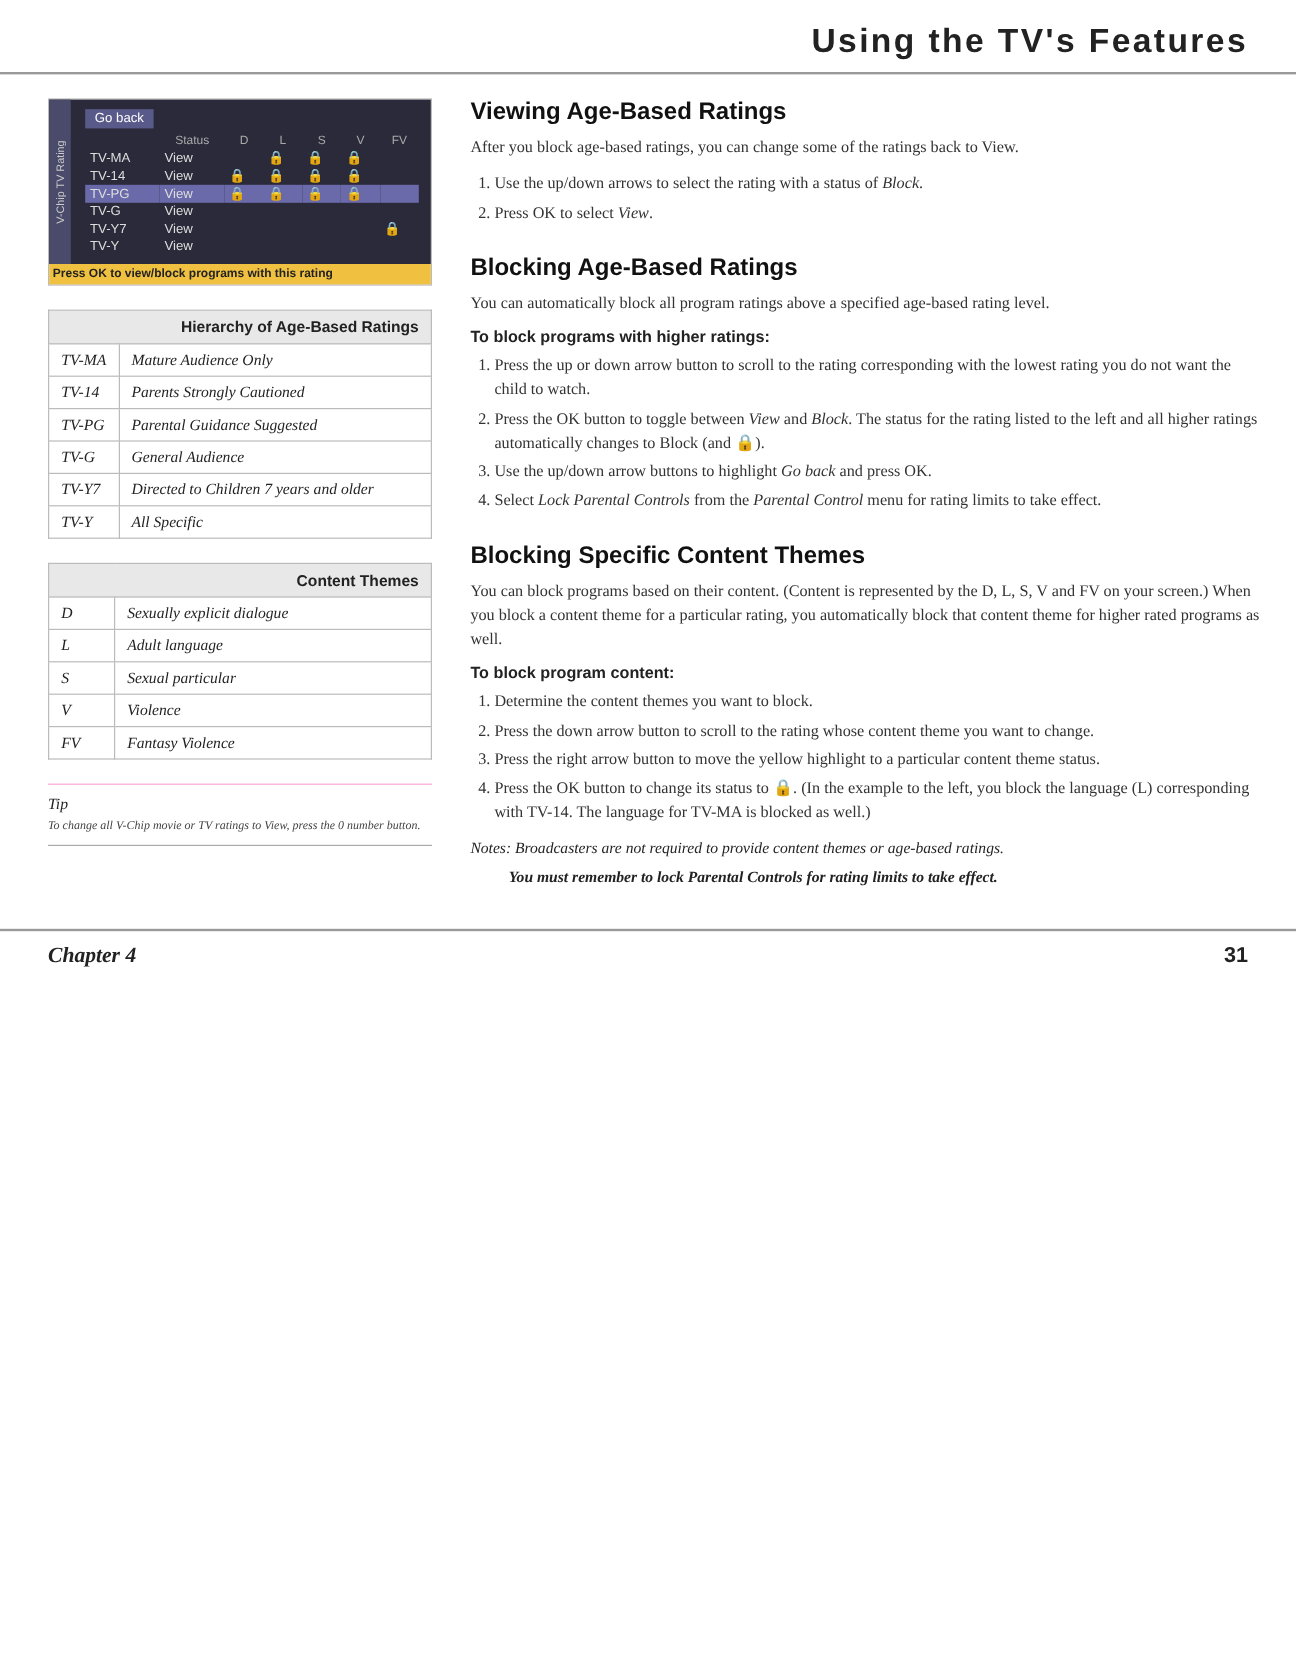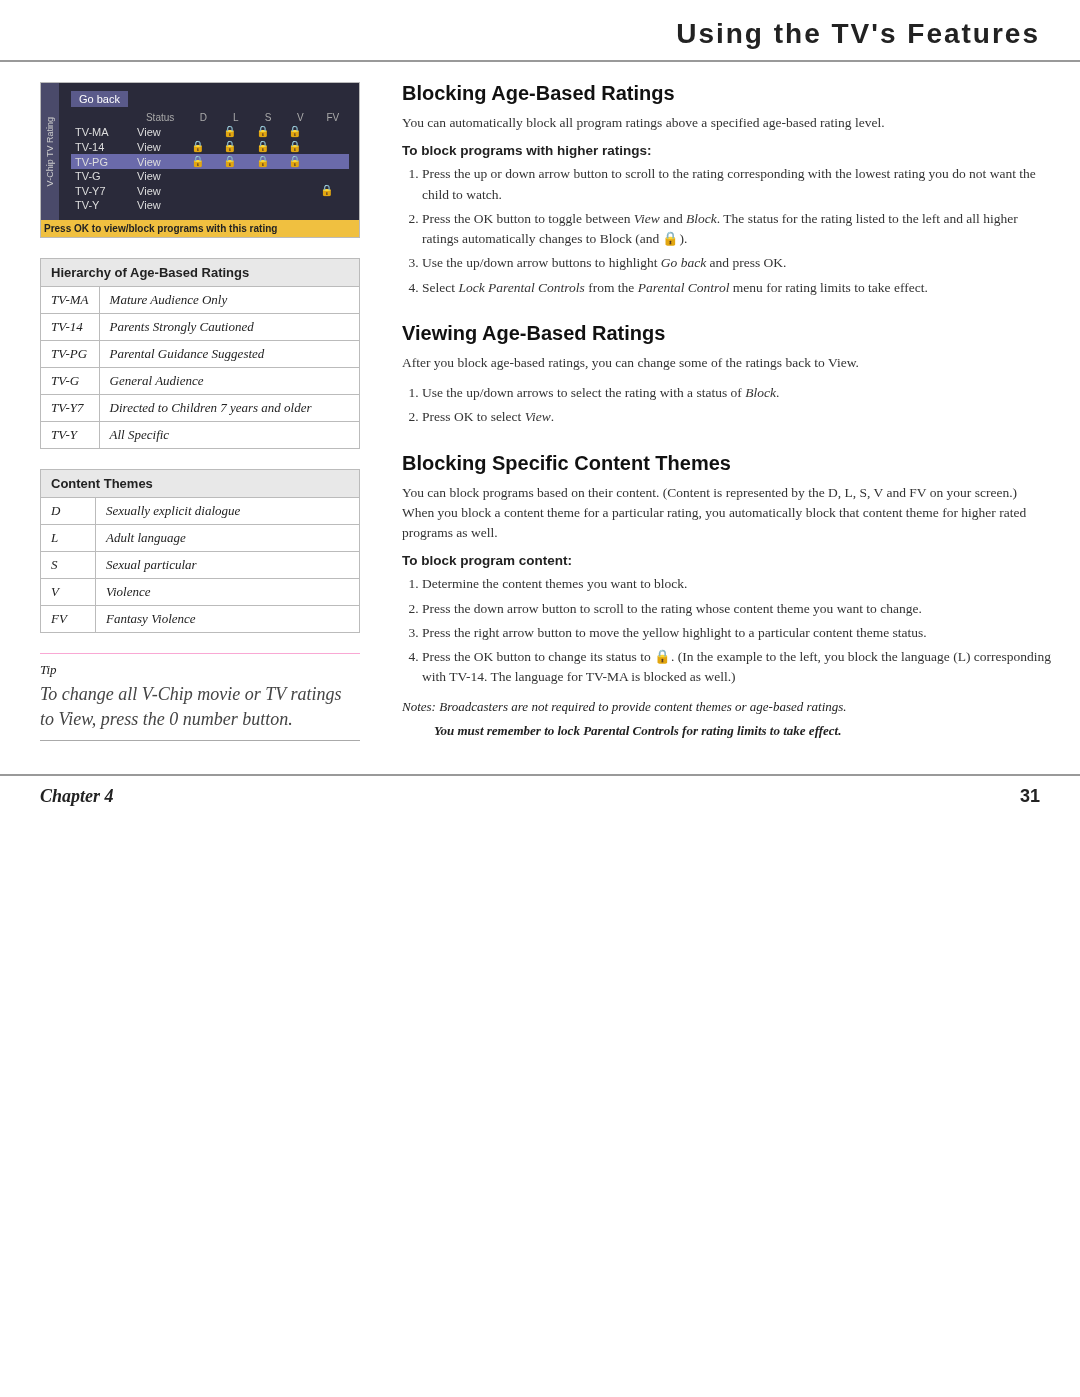--- a/index.html
+++ b/index.html
@@ -25,21 +25,21 @@
       font-weight: bold;
       letter-spacing: 2px;
       color: #222;
       font-family: Arial, sans-serif;
     }
 
     
     .page-body {
       display: flex;
       padding: 20px 28px 0 40px;
-      gap: 42px;
+      gap: 32px;
     }
 
     
     .left-col {
       width: 320px;
       flex-shrink: 0;
     }
 
     
     .right-col {
@@ -118,21 +118,21 @@
     .ratings-table {
       border-collapse: collapse;
       width: 100%;
       margin-bottom: 20px;
       font-size: 13px;
     }
     .ratings-table th {
       background: #e8e8e8;
       border: 1px solid #bbb;
       padding: 6px 10px;
-      text-align: left;
+      text-align: right;
       font-family: Arial, sans-serif;
       font-size: 13px;
       font-weight: bold;
     }
     .ratings-table td {
       border: 1px solid #bbb;
       padding: 5px 10px;
       vertical-align: top;
     }
     .ratings-table td:first-child {
@@ -190,21 +190,21 @@
       padding-top: 8px;
       margin-bottom: 10px;
     }
     .tip-label {
       font-style: italic;
       font-size: 13px;
       margin-bottom: 4px;
     }
     .tip-text {
       font-style: italic;
-      font-size: 18px;
+      font-size: 10px;
       line-height: 1.4;
       color: #444;
     }
     .tip-bottom-border {
       border-bottom: 1px solid #aaa;
       margin-top: 8px;
     }
 
     
     .page-footer {
@@ -401,43 +401,43 @@
 
     <div class="tip-section">
       <div class="tip-label">Tip</div>
       <div class="tip-text">To change all V-Chip movie or TV ratings to View, press the 0 number button.</div>
       <div class="tip-bottom-border"></div>
     </div>
 
   </div>
 
   <div class="right-col">
+
+    <div class="content-section">
+      <div class="section-title">Viewing Age-Based Ratings</div>
+      <div class="section-body">
+        <p>After you block age-based ratings, you can change some of the ratings back to View.</p>
+      </div>
+      <ol>
+        <li>Use the up/down arrows to select the rating with a status of <em>Block</em>.</li>
+        <li>Press OK to select <em>View</em>.</li>
+      </ol>
+    </div>
 
     <div class="content-section">
       <div class="section-title">Blocking Age-Based Ratings</div>
       <div class="section-body">
         <p>You can automatically block all program ratings above a specified age-based rating level.</p>
       </div>
       <div class="subsection-title">To block programs with higher ratings:</div>
       <ol>
         <li>Press the up or down arrow button to scroll to the rating corresponding with the lowest rating you do not want the child to watch.</li>
         <li>Press the OK button to toggle between <em>View</em> and <em>Block</em>. The status for the rating listed to the left and all higher ratings automatically changes to Block (and 🔒).</li>
         <li>Use the up/down arrow buttons to highlight <em>Go back</em> and press OK.</li>
         <li>Select <em>Lock Parental Controls</em> from the <em>Parental Control</em> menu for rating limits to take effect.</li>
-      </ol>
-    </div>
-
-    <div class="content-section">
-      <div class="section-title">Viewing Age-Based Ratings</div>
-      <div class="section-body">
-        <p>After you block age-based ratings, you can change some of the ratings back to View.</p>
-      </div>
-      <ol>
-        <li>Use the up/down arrows to select the rating with a status of <em>Block</em>.</li>
-        <li>Press OK to select <em>View</em>.</li>
       </ol>
     </div>
 
     <div class="content-section">
       <div class="section-title">Blocking Specific Content Themes</div>
       <div class="section-body">
         <p>You can block programs based on their content. (Content is represented by the D, L, S, V and FV on your screen.) When you block a content theme for a particular rating, you automatically block that content theme for higher rated programs as well.</p>
       </div>
       <div class="subsection-title">To block program content:</div>
       <ol>

